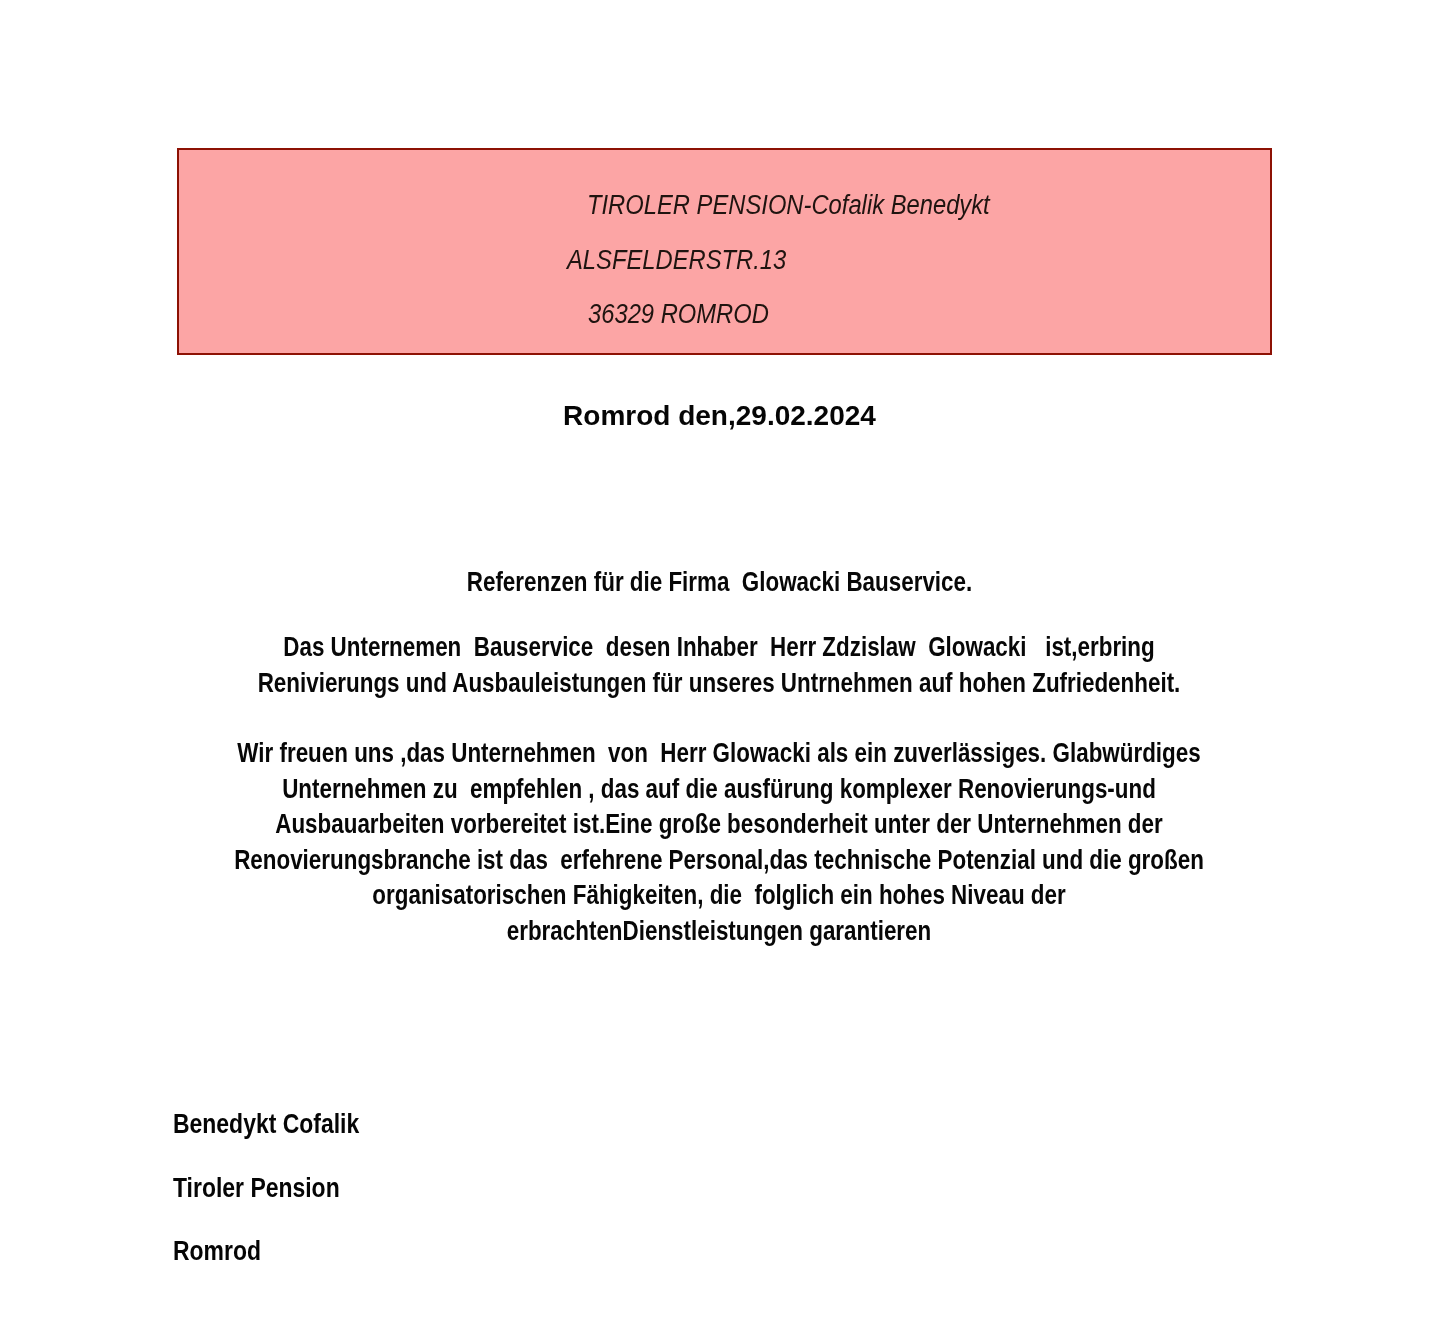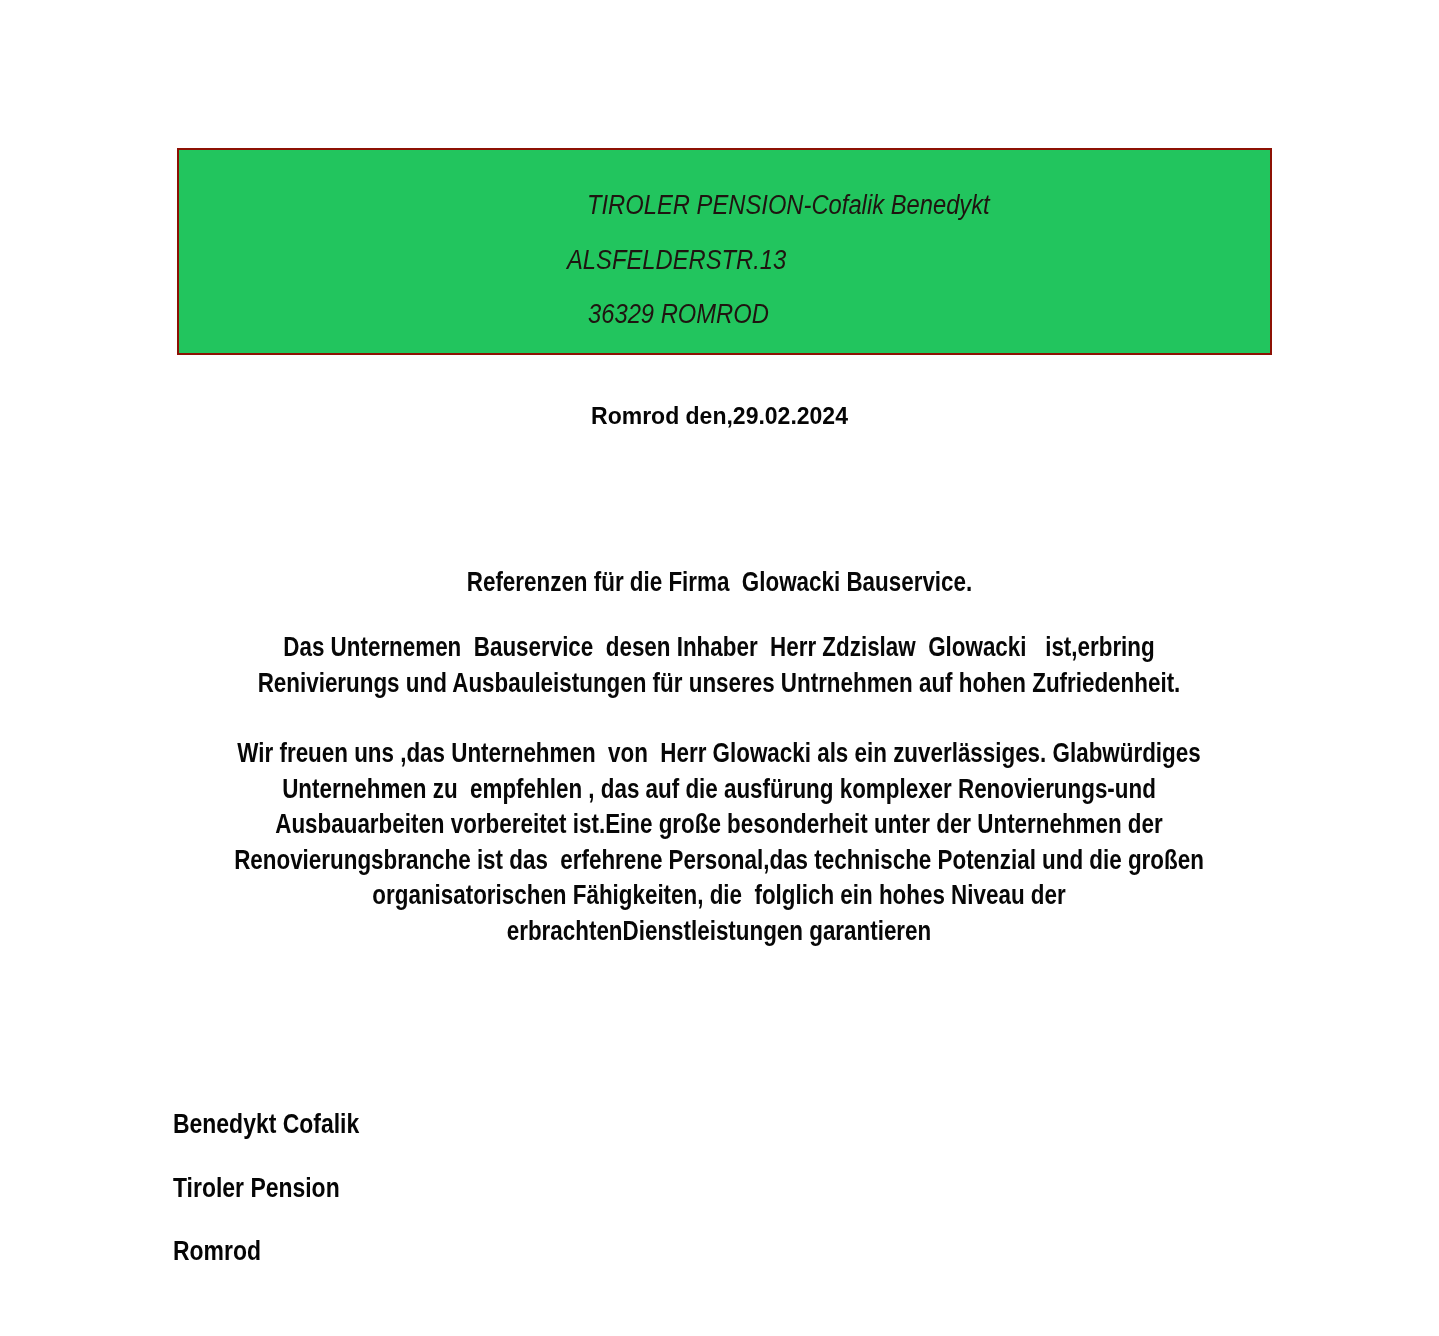--- a/index.html
+++ b/index.html
@@ -47,21 +47,21 @@
   .hb3 { left: 409px; top: 151px; }
 
   
   .date-line {
     position: absolute;
     left: 0;
     top: 400px;
     width: 100%;
     text-align: center;
     font-weight: 700;
-    font-size: 23px;
+    font-size: 28px;
     line-height: 32px;
     white-space: pre;
     color: #050505;
   }
 
   
   .cond {
     transform: scaleX(0.80);
     transform-origin: 50% 50%;
   }
@@ -105,21 +105,21 @@
   }
   .sig1 { top: 1110px; }
   .sig2 { top: 1174px; }
   .sig3 { top: 1237px; }
 </style>
 </head>
 <body>
 
 <div class="page">
 
-  <div class="header-box" style="background-color: #22c55e;">
+  <div class="header-box" style="background-color: #fca5a5;">
     <div class="hb-line hb1">TIROLER PENSION-Cofalik Benedykt</div>
     <div class="hb-line hb2">ALSFELDERSTR.13</div>
     <div class="hb-line hb3">36329 ROMROD</div>
   </div>
 
   <div class="date-line">Romrod den,29.02.2024</div>
 
   <div class="heading cond">Referenzen für die Firma  Glowacki Bauservice.</div>
 
   <div class="para para1 cond">Das Unternemen  Bauservice  desen Inhaber  Herr Zdzislaw  Glowacki   ist,erbring

